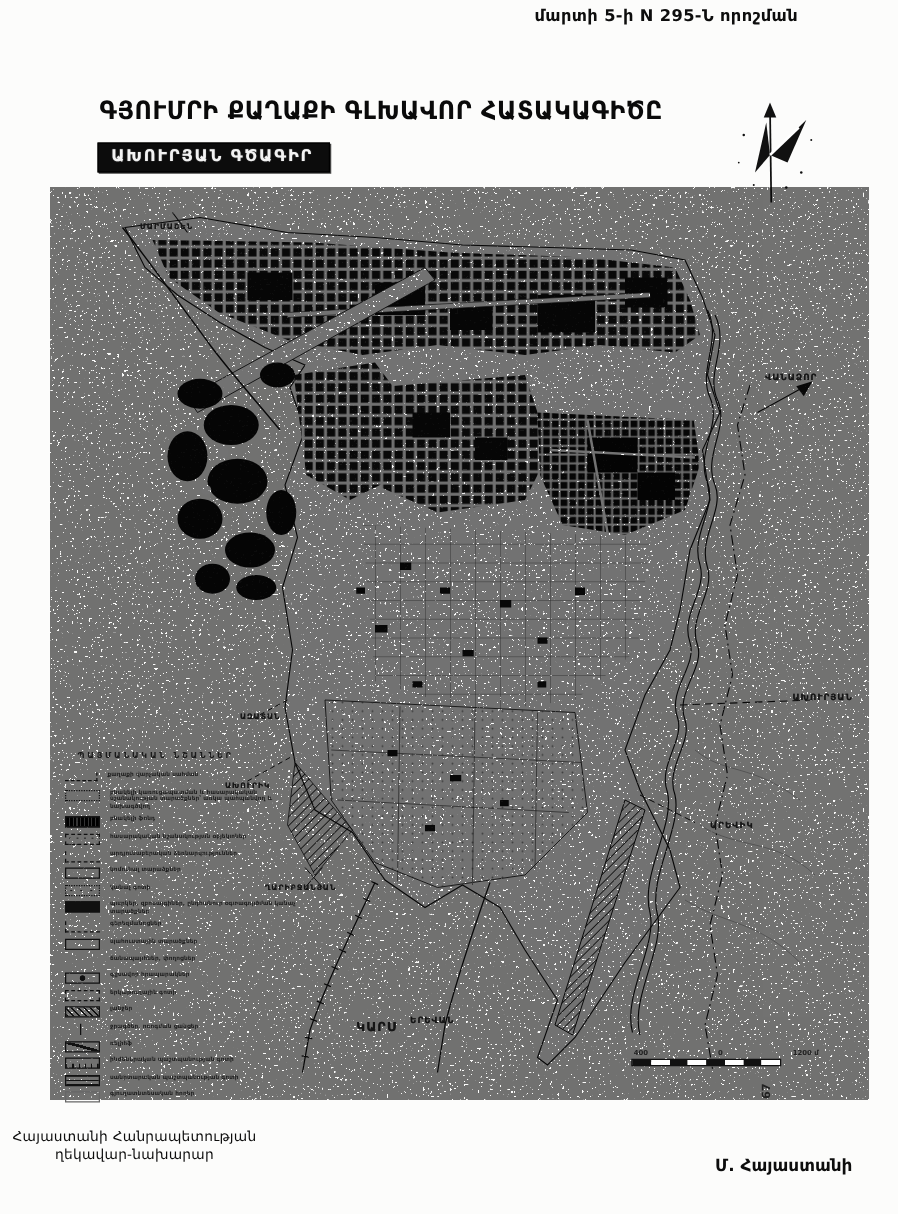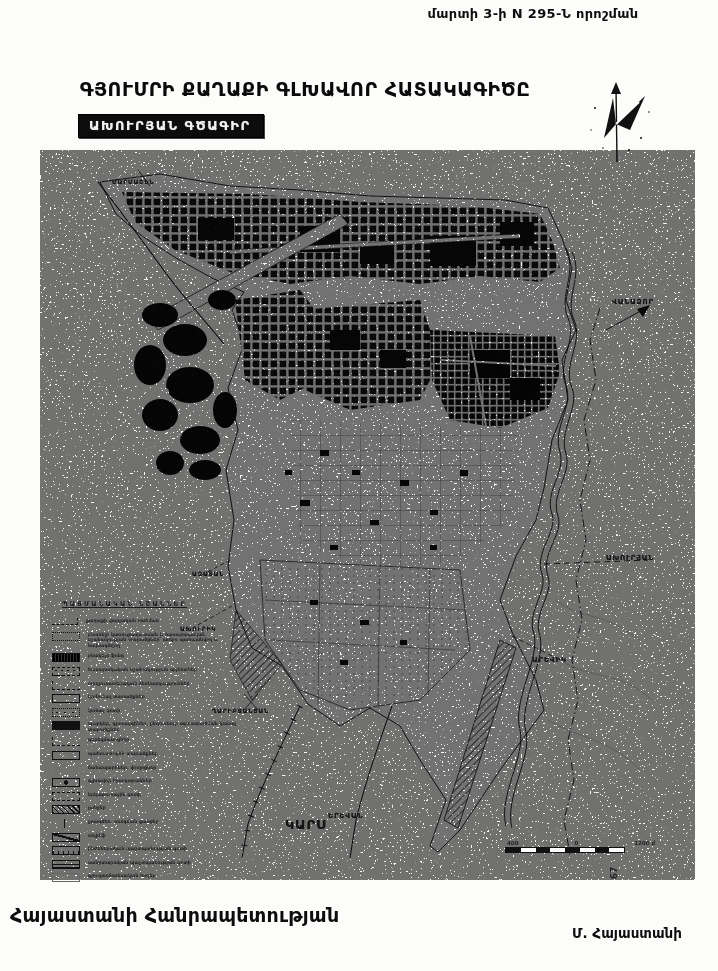--- a/index.html
+++ b/index.html
@@ -39,21 +39,21 @@
     white-space:nowrap;text-shadow:0 0 .4px #333;
   }
 
   
   .compass{left:583px;top:78px;width:76px;height:88px;}
 
   
   .legend{left:52px;top:600px;width:196px;}
   .legend-title{
     font-size:6.5px;font-weight:bold;letter-spacing:2.2px;color:#1a1a1a;
-    margin:0 0 10px 10px;filter:blur(.2px);text-decoration:underline;
+    margin:0 0 10px 10px;filter:blur(.2px);
   }
   .lrow{display:flex;align-items:flex-start;margin-bottom:4.6px;min-height:9px;}
   .sym{
     flex:none;width:28px;height:9px;margin-right:8px;box-sizing:border-box;
     border:1px solid #111;position:relative;top:0;
   }
   .sym-dashline{border:none;border-bottom:1.5px dashed #111;border-right:1.5px dashed #111;height:7px;width:26px;}
   .sym-dotted{border:1px dotted #111;}
   .sym-solid{background:#101010;
     background-image:repeating-linear-gradient(90deg,#000 0 2px,#333 2px 3px);}
@@ -83,32 +83,32 @@
   .seg.b{background:#111;}
   .seg.w{background:#fff;}
 
   .pagenum{
     left:608px;top:868px;font-size:9px;font-weight:bold;color:#222;
     transform:rotate(-90deg);
   }
 
   
   .footer-left{
-    left:10px;top:903px;font-size:19px;font-weight:bold;line-height:1.28;
+    left:10px;top:903px;font-size:11px;font-weight:normal;line-height:1.28;
     color:#0d0d0d;letter-spacing:.2px;text-align:center;
   }
   .signature{
     left:572px;top:925px;font-size:13.5px;font-weight:bold;color:#0d0d0d;
   }
 </style>
 </head>
 <body>
 
 <div class="abs appendix">
-  <div>մարտի 3-ի N 295-Ն որոշման</div>
+  <div>մարտի 5-ի N 295-Ն որոշման</div>
 </div>
 
 <div class="abs title">ԳՅՈՒՄՐԻ ՔԱՂԱՔԻ ԳԼԽԱՎՈՐ ՀԱՏԱԿԱԳԻԾԸ</div>
 <div class="abs subtitle-box">ԱԽՈՒՐՅԱՆ ԳԾԱԳԻՐ</div>
 
 <svg class="abs compass" viewBox="0 0 76 88">
   <g stroke="#111" fill="none" stroke-width="1.4">
     <path d="M34,84 L33,8"></path>
   </g>
   <polygon points="33,4 28,16 38,16" fill="#111"></polygon>
@@ -267,26 +267,26 @@
     <line x1="244" y1="694" x2="258" y2="710"></line>
       <line x1="258" y1="694" x2="244" y2="710"></line>
   </g>
 
   <rect x="40" y="150" width="655" height="730" filter="url(#speck)" opacity="0.55"></rect>
 </svg>
 
 <div id="map-labels" class="abs" style="left:0;top:0;width:718px;height:971px;pointer-events:none;">
     <div class="maplabel" style="left: 112px; top: 178px; font-size: 6px;">ՄԱՐՄԱՇԵՆ</div>
     <div class="maplabel" style="left: 612px; top: 298px; font-size: 7px;">ՎԱՆԱՁՈՐ</div>
-    <div class="maplabel" style="left: 594px; top: 554px; font-size: 7px; padding-left: 12px;">ԱԽՈՒՐՅԱՆ</div>
-    <div class="maplabel" style="left: 532px; top: 656px; font-size: 7px;">ԱՐԵՎԻԿ</div>
+    <div class="maplabel" style="left: 622px; top: 554px; font-size: 7px; padding-left: 12px;">ԱԽՈՒՐՅԱՆ</div>
+    <div class="maplabel" style="left: 568px; top: 656px; font-size: 7px;">ԱՐԵՎԻԿ</div>
     <div class="maplabel" style="left: 192px; top: 570px; font-size: 6px;">ԱԶԱՏԱՆ</div>
     <div class="maplabel" style="left: 180px; top: 625px; font-size: 6px;">ԱԽՈՒՐԻԿ</div>
     <div class="maplabel" style="left: 212px; top: 707px; font-size: 6px;">ՂԱՐԻԲՋԱՆՅԱՆ</div>
-    <div class="maplabel" style="left: 285px; top: 817px; font-size: 13px;">ԿԱՐՍ</div>
+    <div class="maplabel" style="left: 285px; top: 817px; font-size: 10px;">ԿԱՐՍ</div>
     <div class="maplabel" style="left: 328px; top: 812px; font-size: 7px; text-align: center;">ԵՐԵՎԱՆ</div>
   </div>
 
 <div class="abs legend">
   <div class="legend-title">ՊԱՅՄԱՆԱԿԱՆ ՆՇԱՆՆԵՐ</div>
   <div id="legend-rows">
       <div class="lrow">
         <span class="sym sym-dashline"></span>
         <span class="llab">քաղաքի վարչական սահման</span>
       </div>
@@ -380,14 +380,15 @@
       <div class="seg w"></div>
       <div class="seg b"></div>
       <div class="seg w"></div>
     </div>
 </div>
 
 <div class="abs pagenum">67</div>
 
 <div class="abs footer-left">
   <div>Հայաստանի Հանրապետության</div>
+  <div>ղեկավար-նախարար</div>
 </div>
 <div class="abs signature">Մ. Հայաստանի</div>
 
 </body></html>

